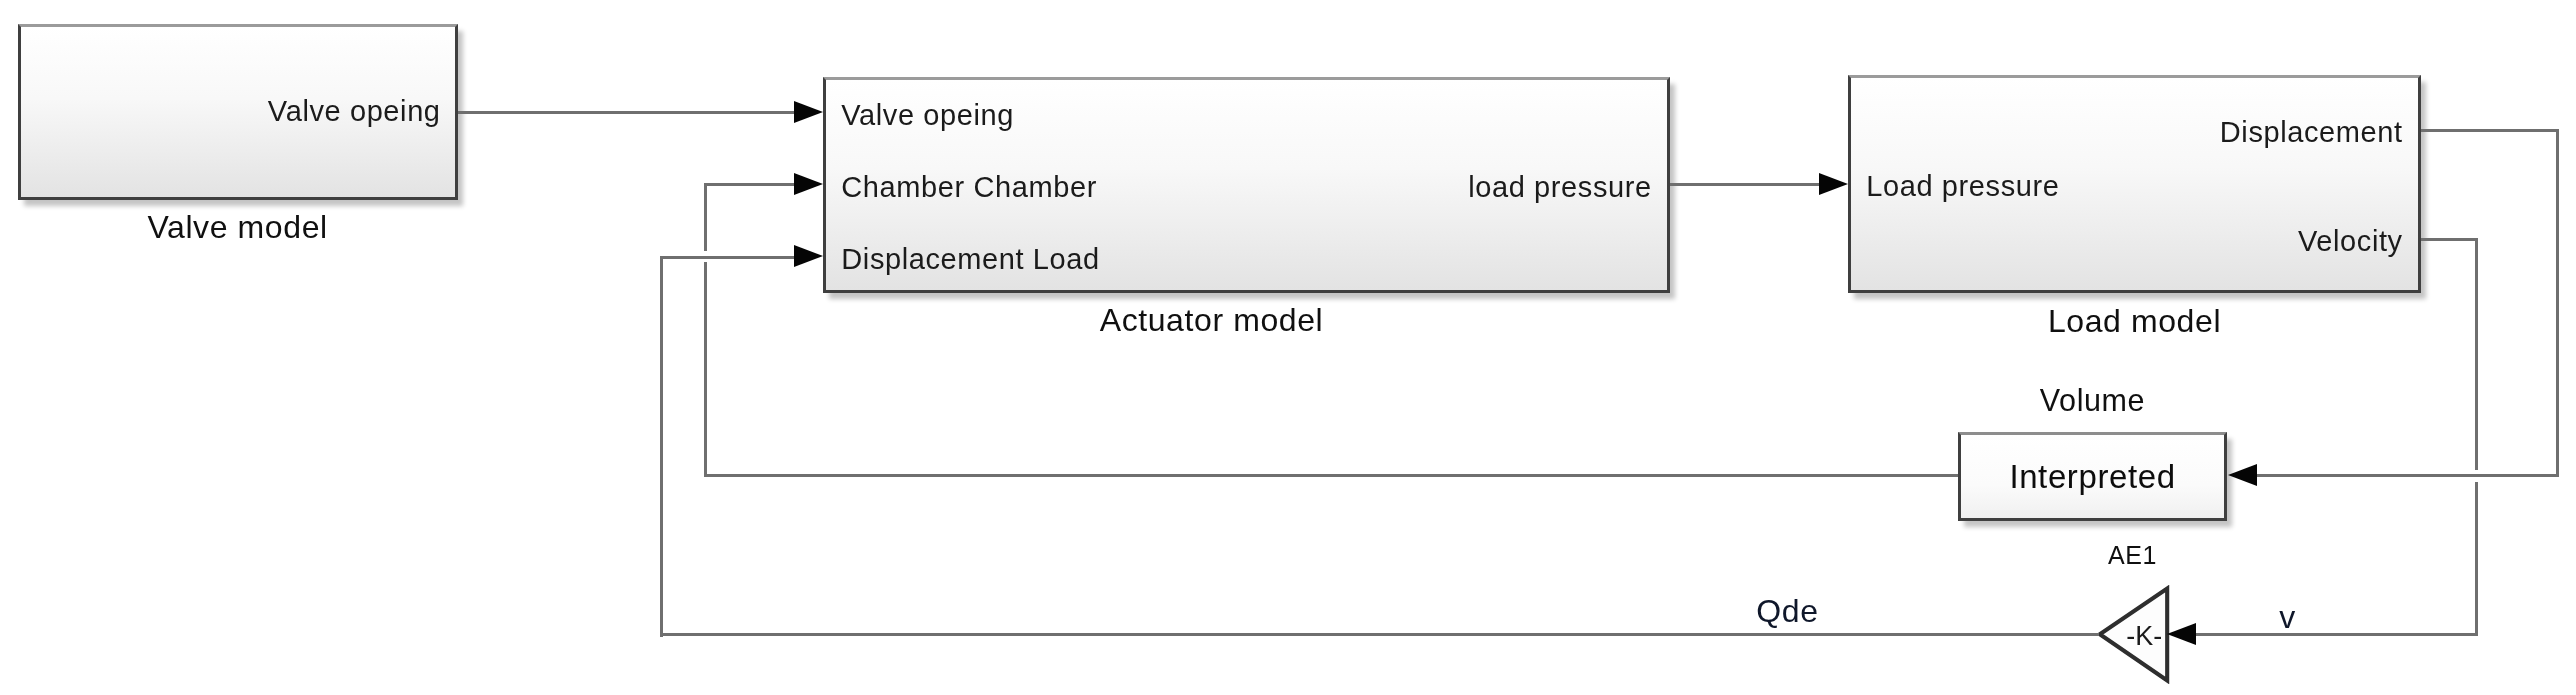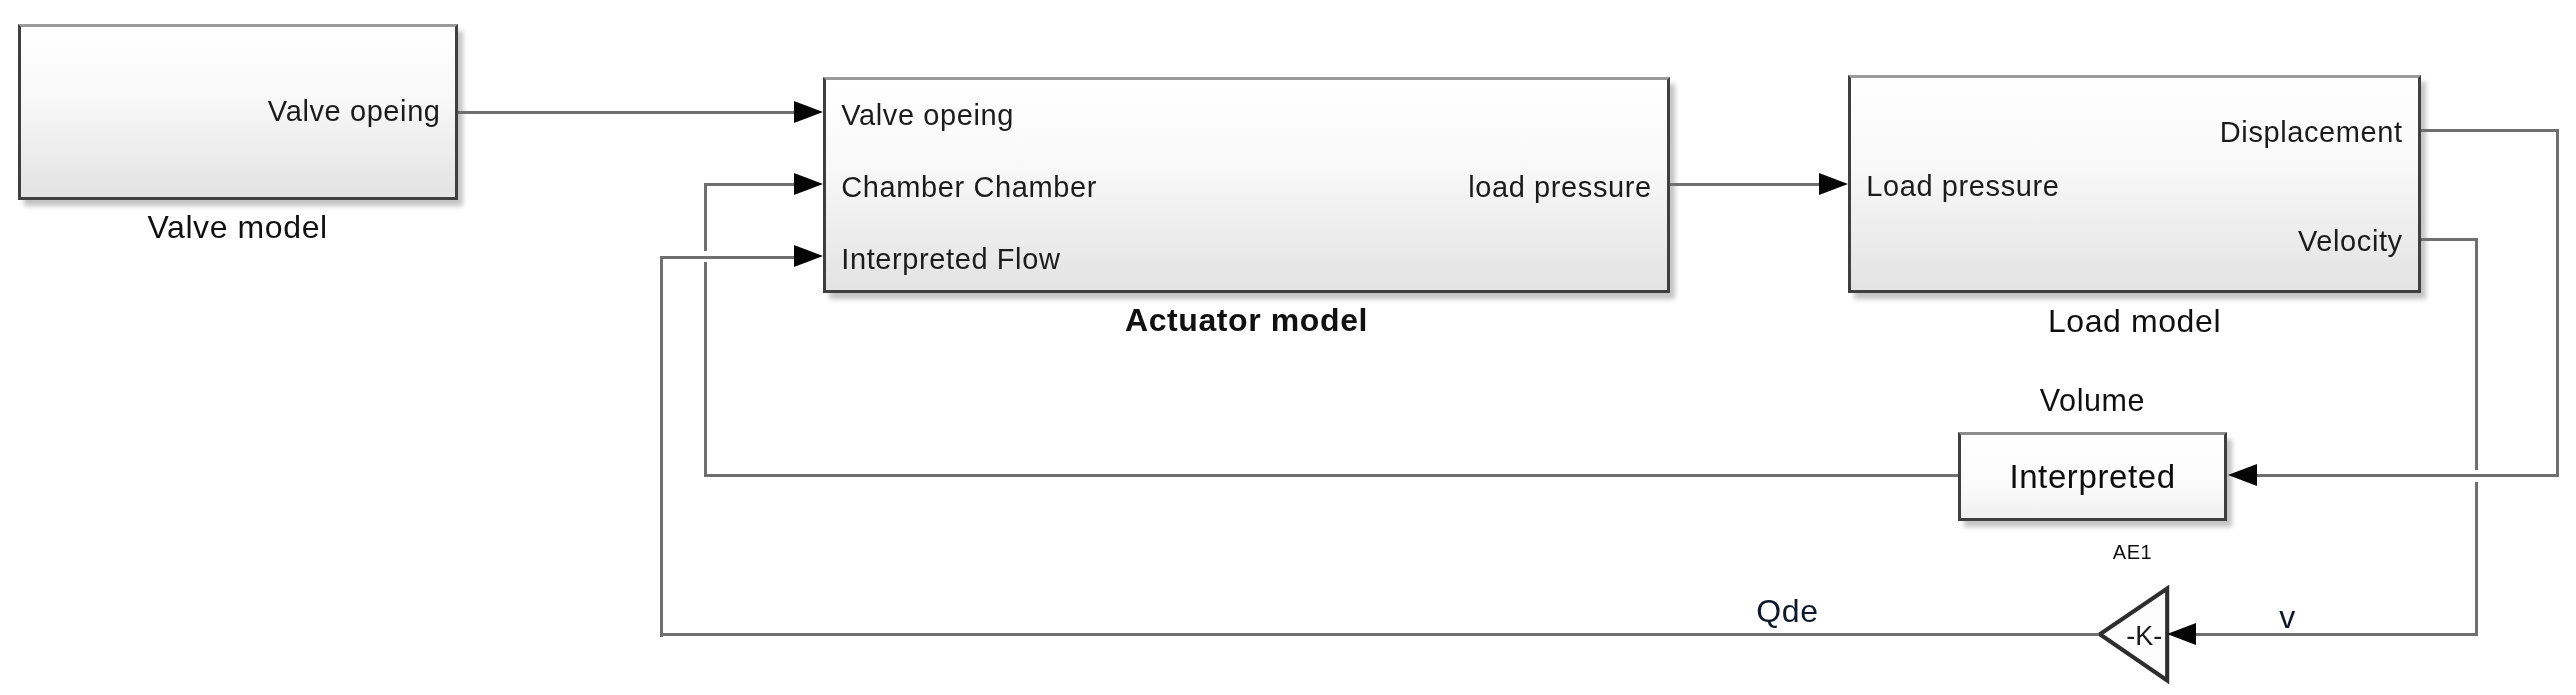--- a/index.html
+++ b/index.html
@@ -35,40 +35,40 @@
 <div id="canvas">
 
   <div class="blk" style="left:17.6px;top:16.4px;width:440px;height:176px;">
     <span class="plabel pr" style="right:14px;top:50%;">Valve opeing</span>
   </div>
   <div class="bname" style="left:17.6px;top:201px;width:440px;">Valve model</div>
 
   <div class="blk" style="left:823px;top:69px;width:847px;height:216px;">
     <span class="plabel" style="left:15.3px;top:36px;">Valve opeing</span>
     <span class="plabel" style="left:15.3px;top:108px;">Chamber Chamber</span>
-    <span class="plabel" style="left:15.3px;top:180px;">Interpreted Flow</span>
+    <span class="plabel" style="left:15.3px;top:180px;">Displacement Load</span>
     <span class="plabel pr" style="right:15.3px;top:108px;">load pressure</span>
   </div>
-  <div class="bname" style="left:823px;top:294px;width:847px;font-weight:bold;">Actuator model</div>
+  <div class="bname" style="left:788px;top:294px;width:847px;">Actuator model</div>
 
   <div class="blk" style="left:1848px;top:67px;width:573px;height:218px;">
     <span class="plabel" style="left:15.3px;top:109px;">Load pressure</span>
     <span class="plabel pr" style="right:15.3px;top:55px;text-align:right;">Displacement</span>
     <span class="plabel pr" style="right:15.3px;top:164px;">Velocity</span>
   </div>
   <div class="bname" style="left:1848px;top:295px;width:573px;">Load model</div>
 
   <div class="bname" style="left:1958px;top:375px;width:269px;font-size:30.5px;">Volume</div>
   <div class="blk mlfcn" style="left:1958px;top:424px;width:269px;height:89px;">
     <div class="fcn-text">
       <span>Interpreted</span>
     </div>
   </div>
 
-  <div class="bname" style="left:2015px;top:533px;width:235px;font-size:20px;">AE1</div>
+  <div class="bname" style="left:2015px;top:533px;width:235px;font-size:25px;">AE1</div>
   <svg style="position:absolute;left:2096px;top:577px;" width="75" height="99" viewBox="0 0 127 169">
     <polygon points="121,6 121,163 6,84" fill="#fdfdfd" stroke="#2e2e2e" stroke-width="7"></polygon>
     <text x="82" y="102" text-anchor="middle" font-size="46" fill="#1b1b1b">-K-</text>
   </svg>
 
   <div class="h" style="left:458px;top:103px;width:341px;height:2.9px;"></div>
   <div class="arr-r" style="left:794px;top:93px;"></div>
 
   <div class="h" style="left:1670px;top:175px;width:151px;height:2.9px;"></div>
   <div class="arr-r" style="left:1819px;top:165px;"></div>

